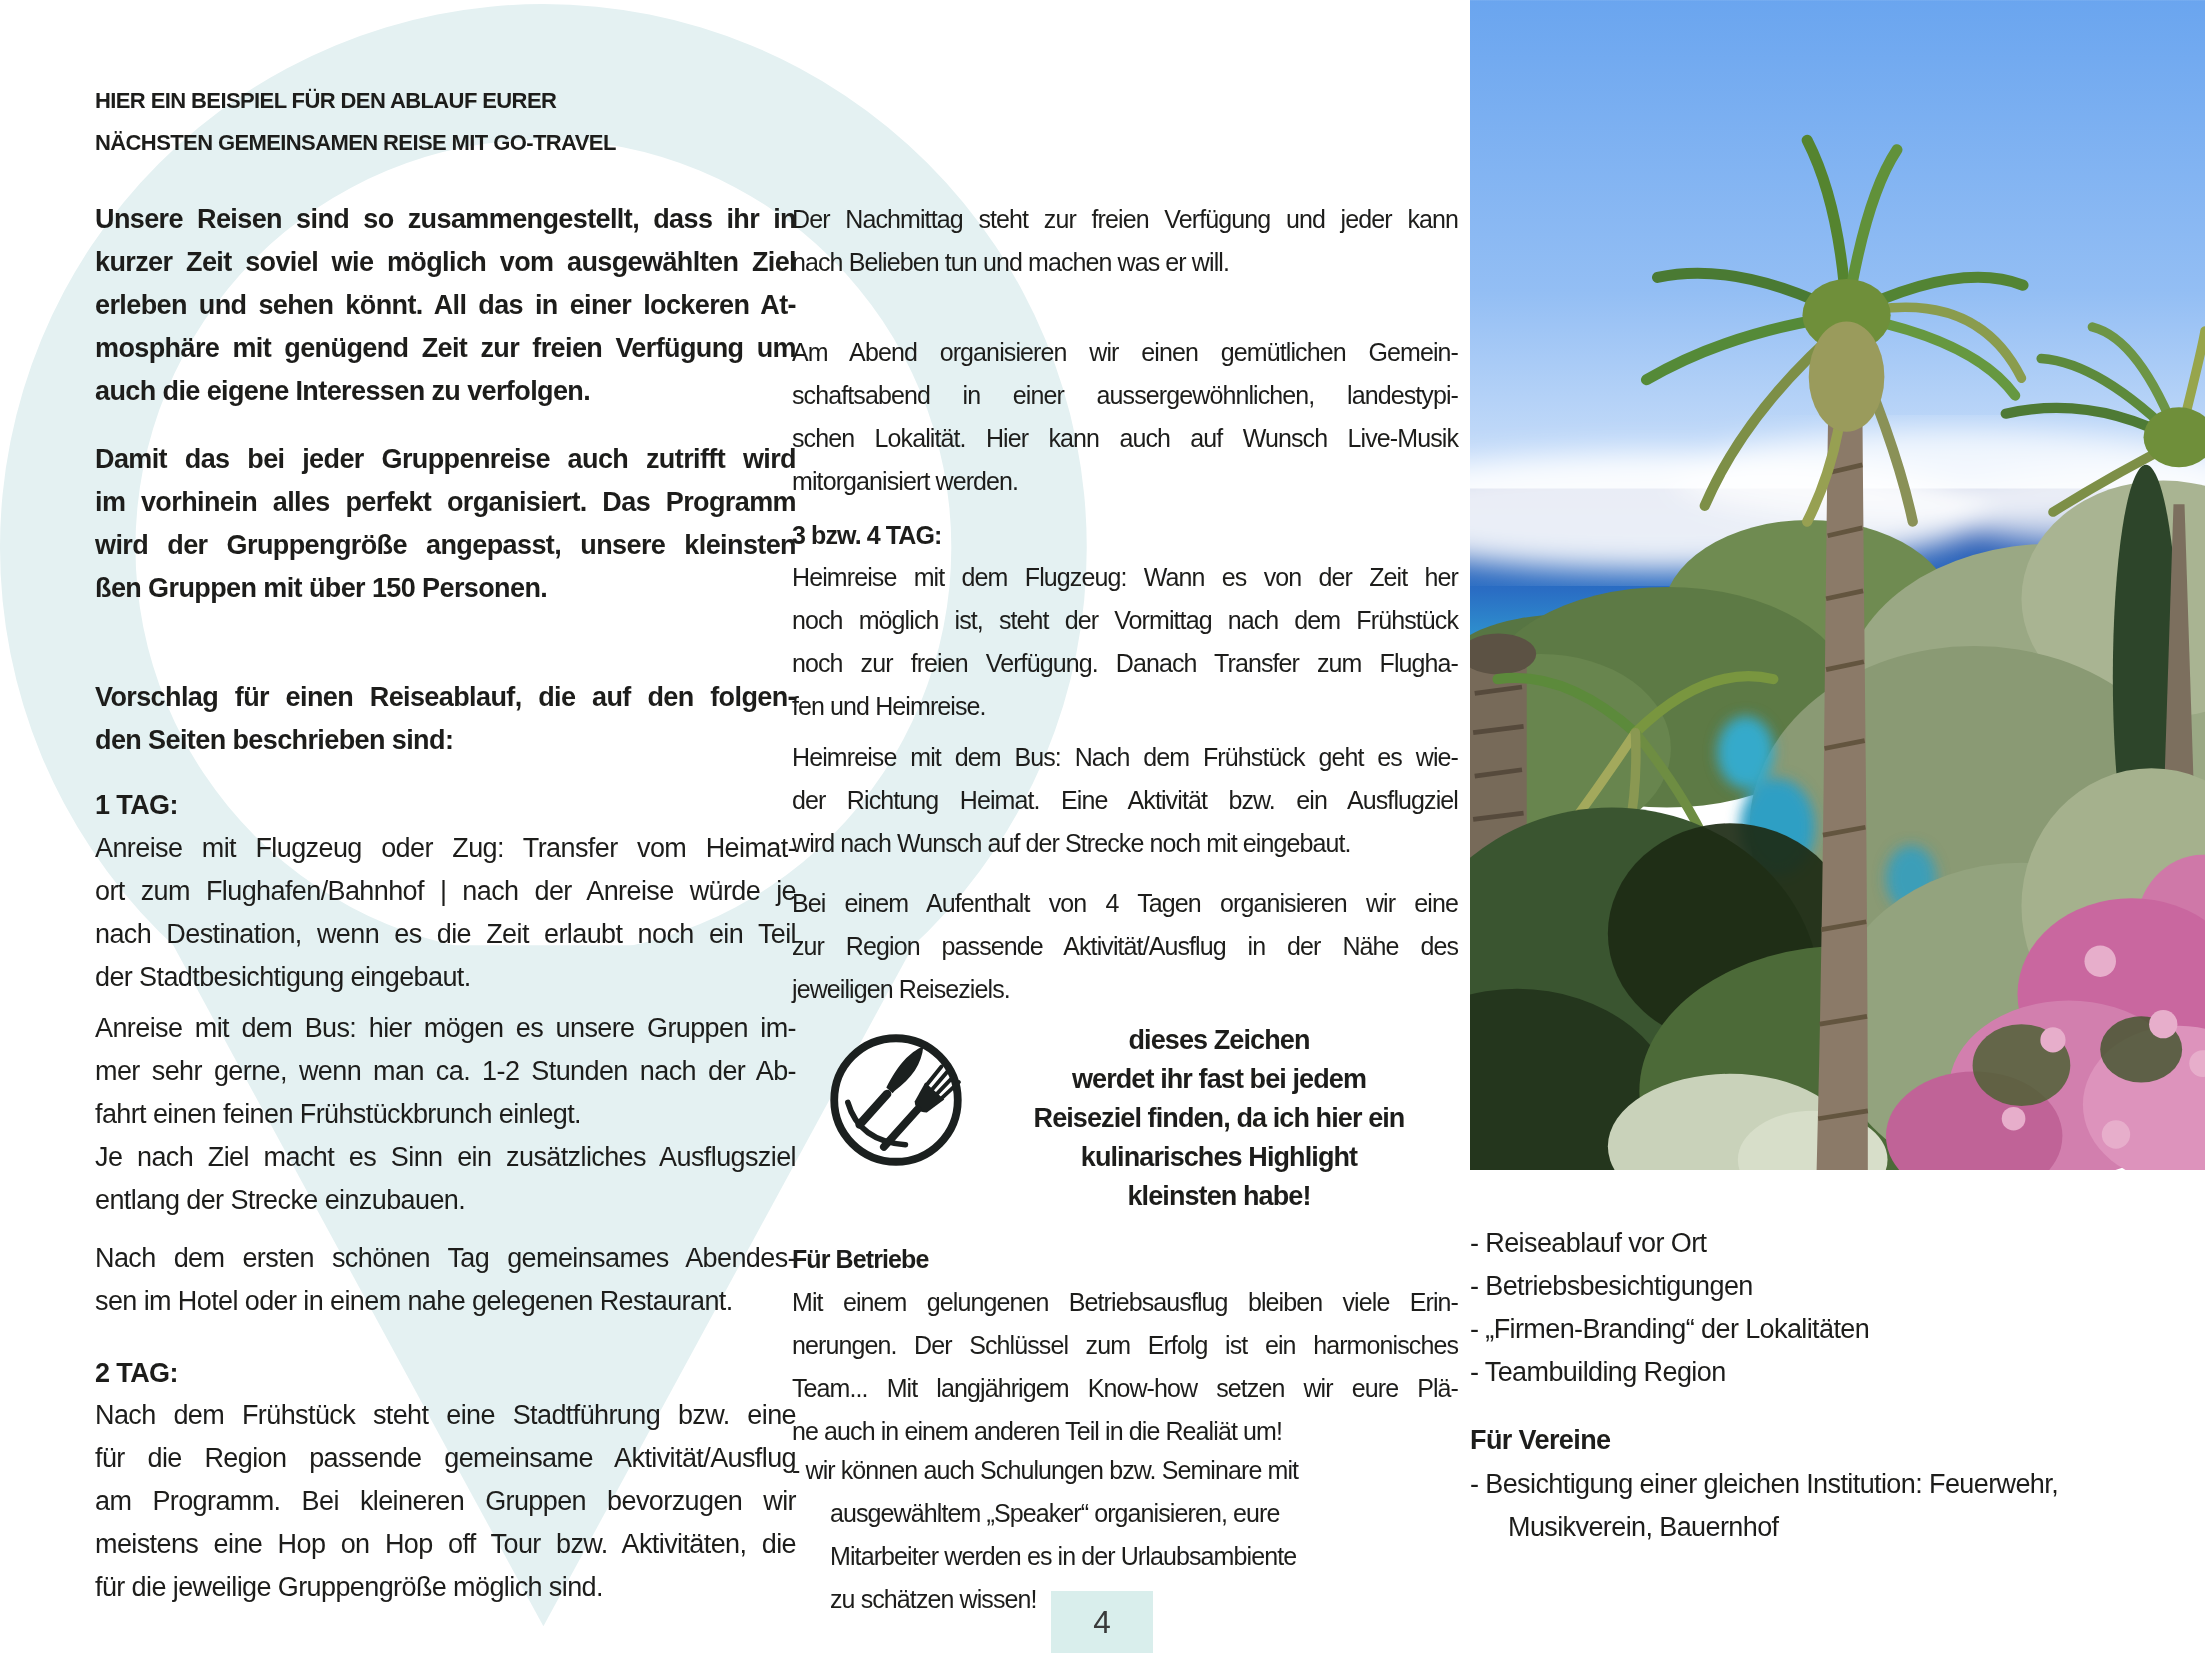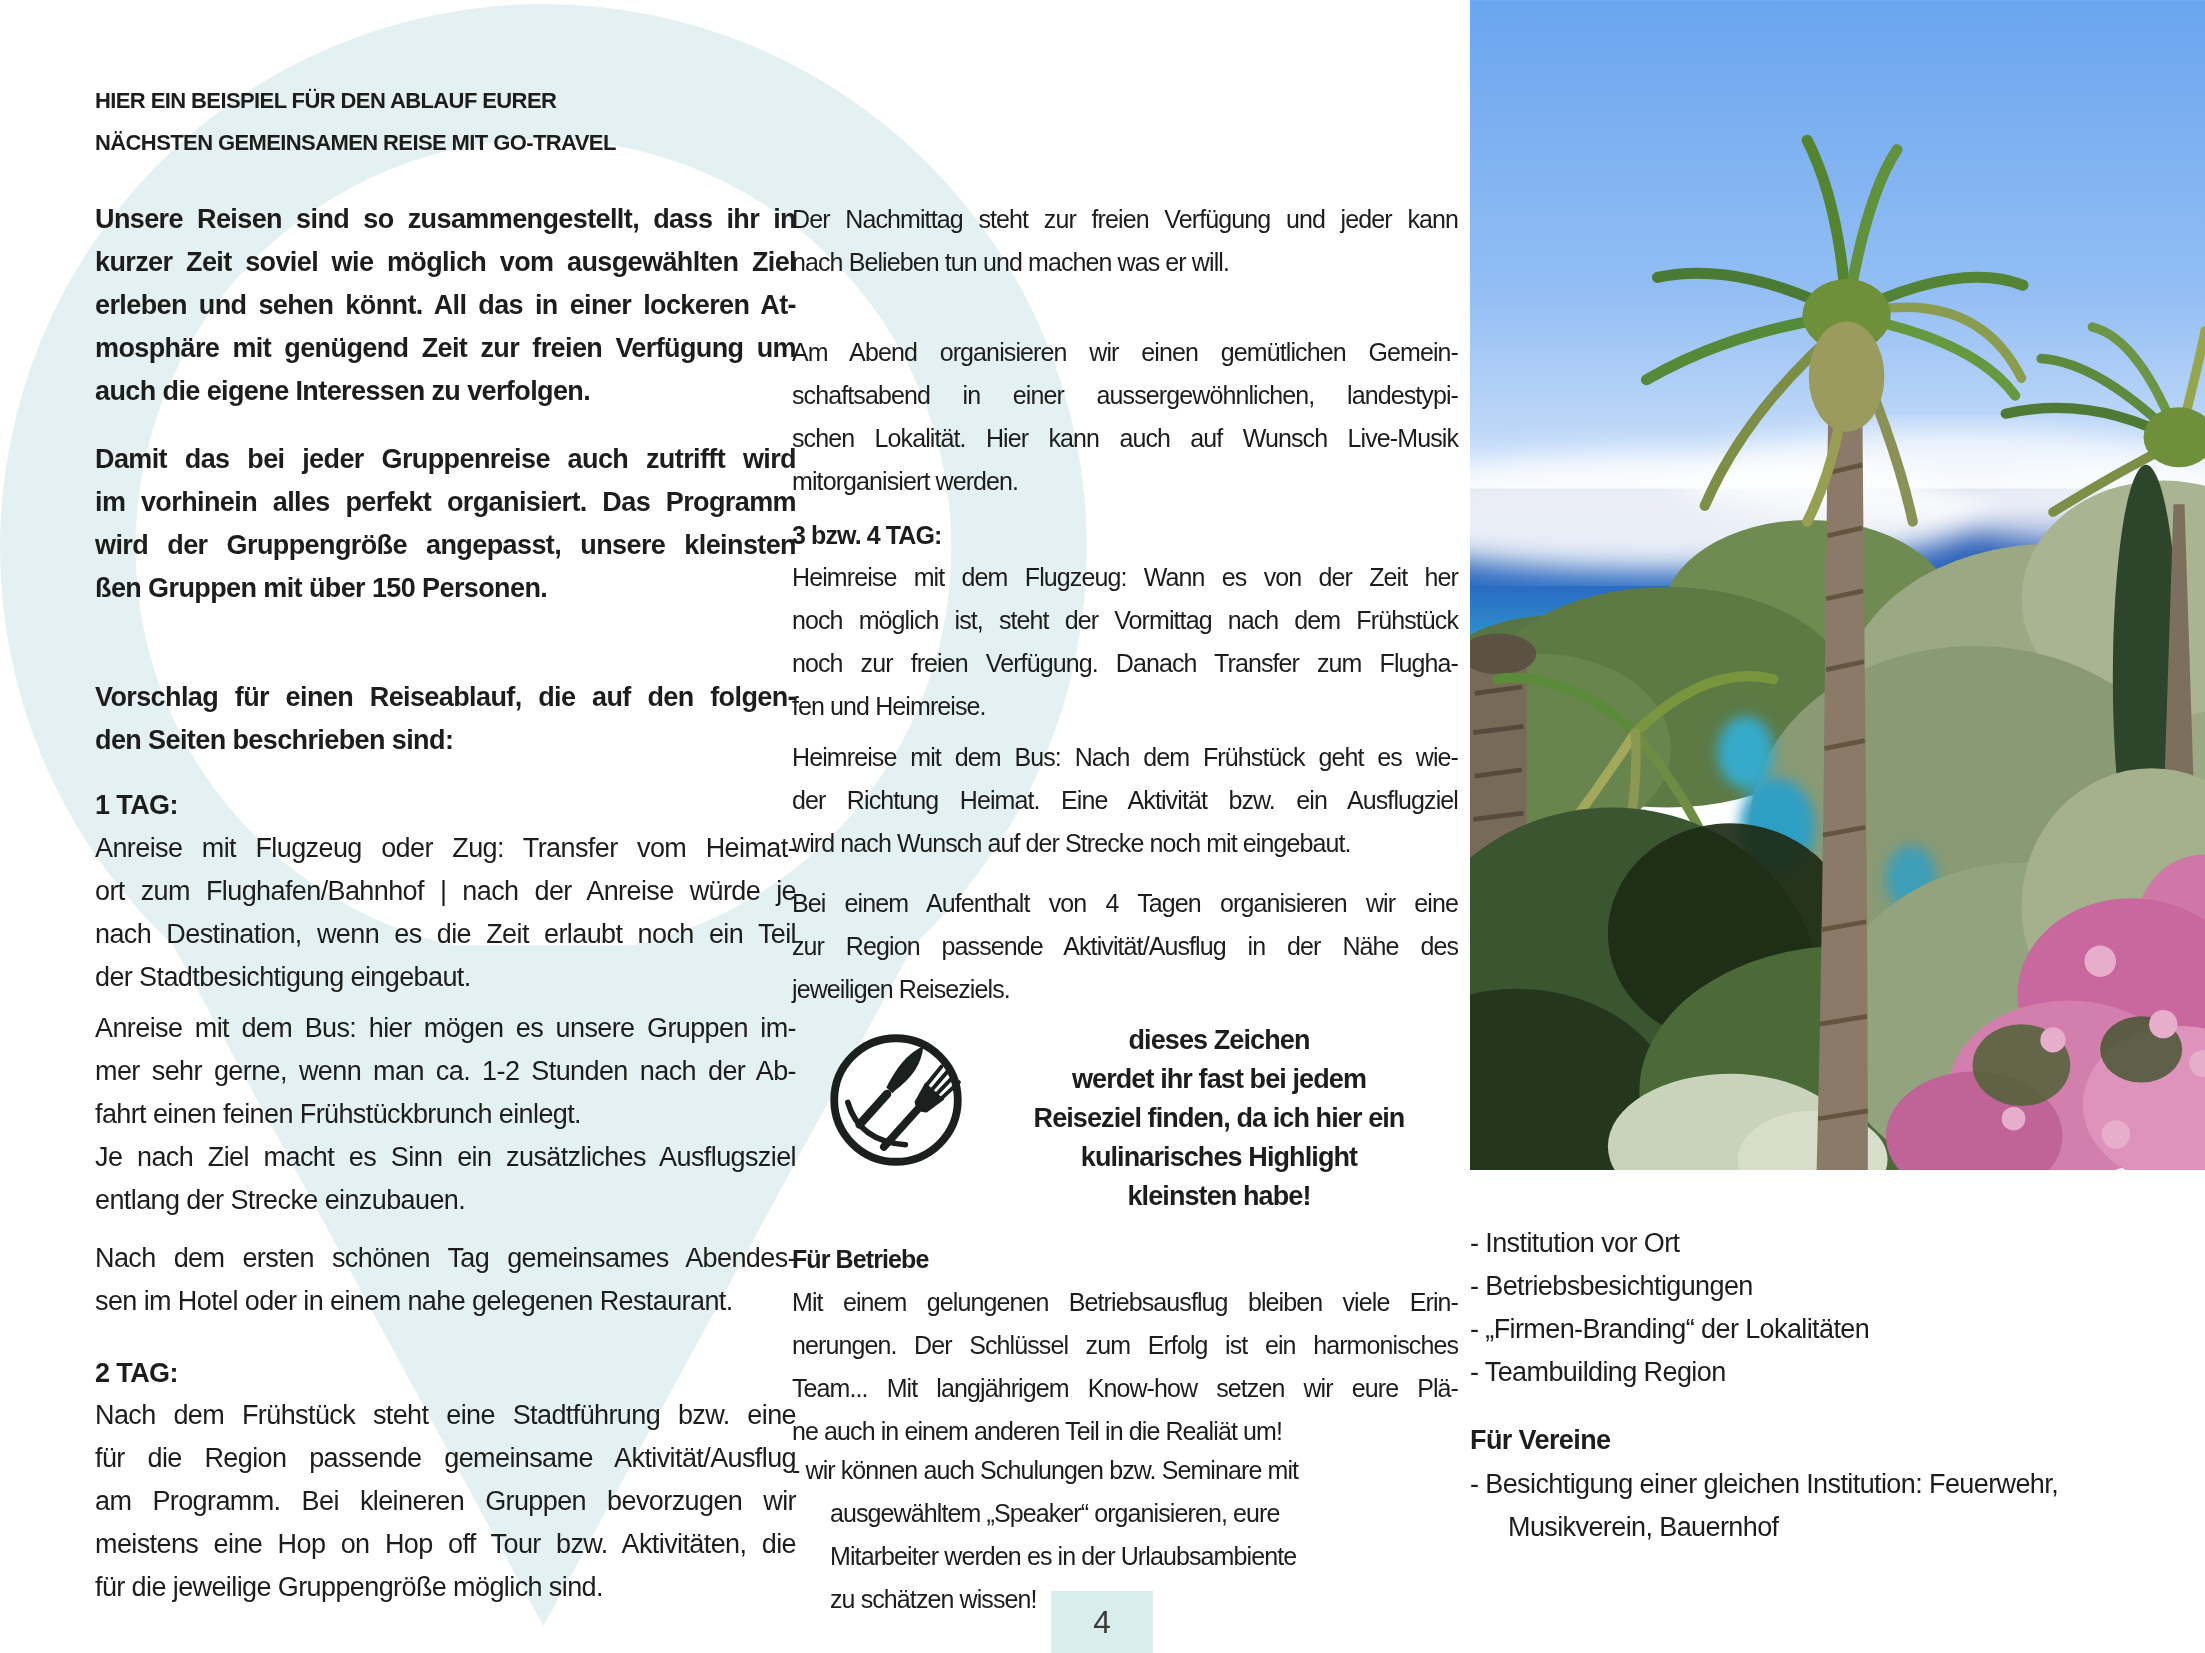--- a/index.html
+++ b/index.html
@@ -274,21 +274,21 @@
       </div>
       <div class="block" style="top: 1449px;">
         <div class="line" style="height: 43px; line-height: 43px;">-  wir können auch Schulungen bzw. Seminare mit</div>
         <div class="line ind" style="height: 43px; line-height: 43px;">ausgewähltem „Speaker“ organisieren, eure</div>
         <div class="line ind" style="height: 43px; line-height: 43px;">Mitarbeiter werden es in der  Urlaubsambiente</div>
         <div class="line ind" style="height: 43px; line-height: 43px;">zu schätzen wissen!</div>
       </div>
     </div>
   <div class="col" id="col3" style="left:1470px;width:725px;">
       <div class="block" style="top: 1222px;">
-        <div class="line" style="height: 43px; line-height: 43px;">-  Institution vor Ort</div>
+        <div class="line" style="height: 43px; line-height: 43px;">-  Reiseablauf vor Ort</div>
         <div class="line" style="height: 43px; line-height: 43px;">-  Betriebsbesichtigungen</div>
         <div class="line" style="height: 43px; line-height: 43px;">-  „Firmen-Branding“ der Lokalitäten</div>
         <div class="line" style="height: 43px; line-height: 43px;">-  Teambuilding Region</div>
       </div>
       <div class="block b" style="top: 1419px;">
         <div class="line" style="height: 43px; line-height: 43px;">Für Vereine</div>
       </div>
       <div class="block" style="top: 1463px;">
         <div class="line" style="height: 43px; line-height: 43px;">-  Besichtigung einer gleichen Institution: Feuerwehr,</div>
         <div class="line ind" style="height: 43px; line-height: 43px;">Musikverein, Bauernhof</div>

